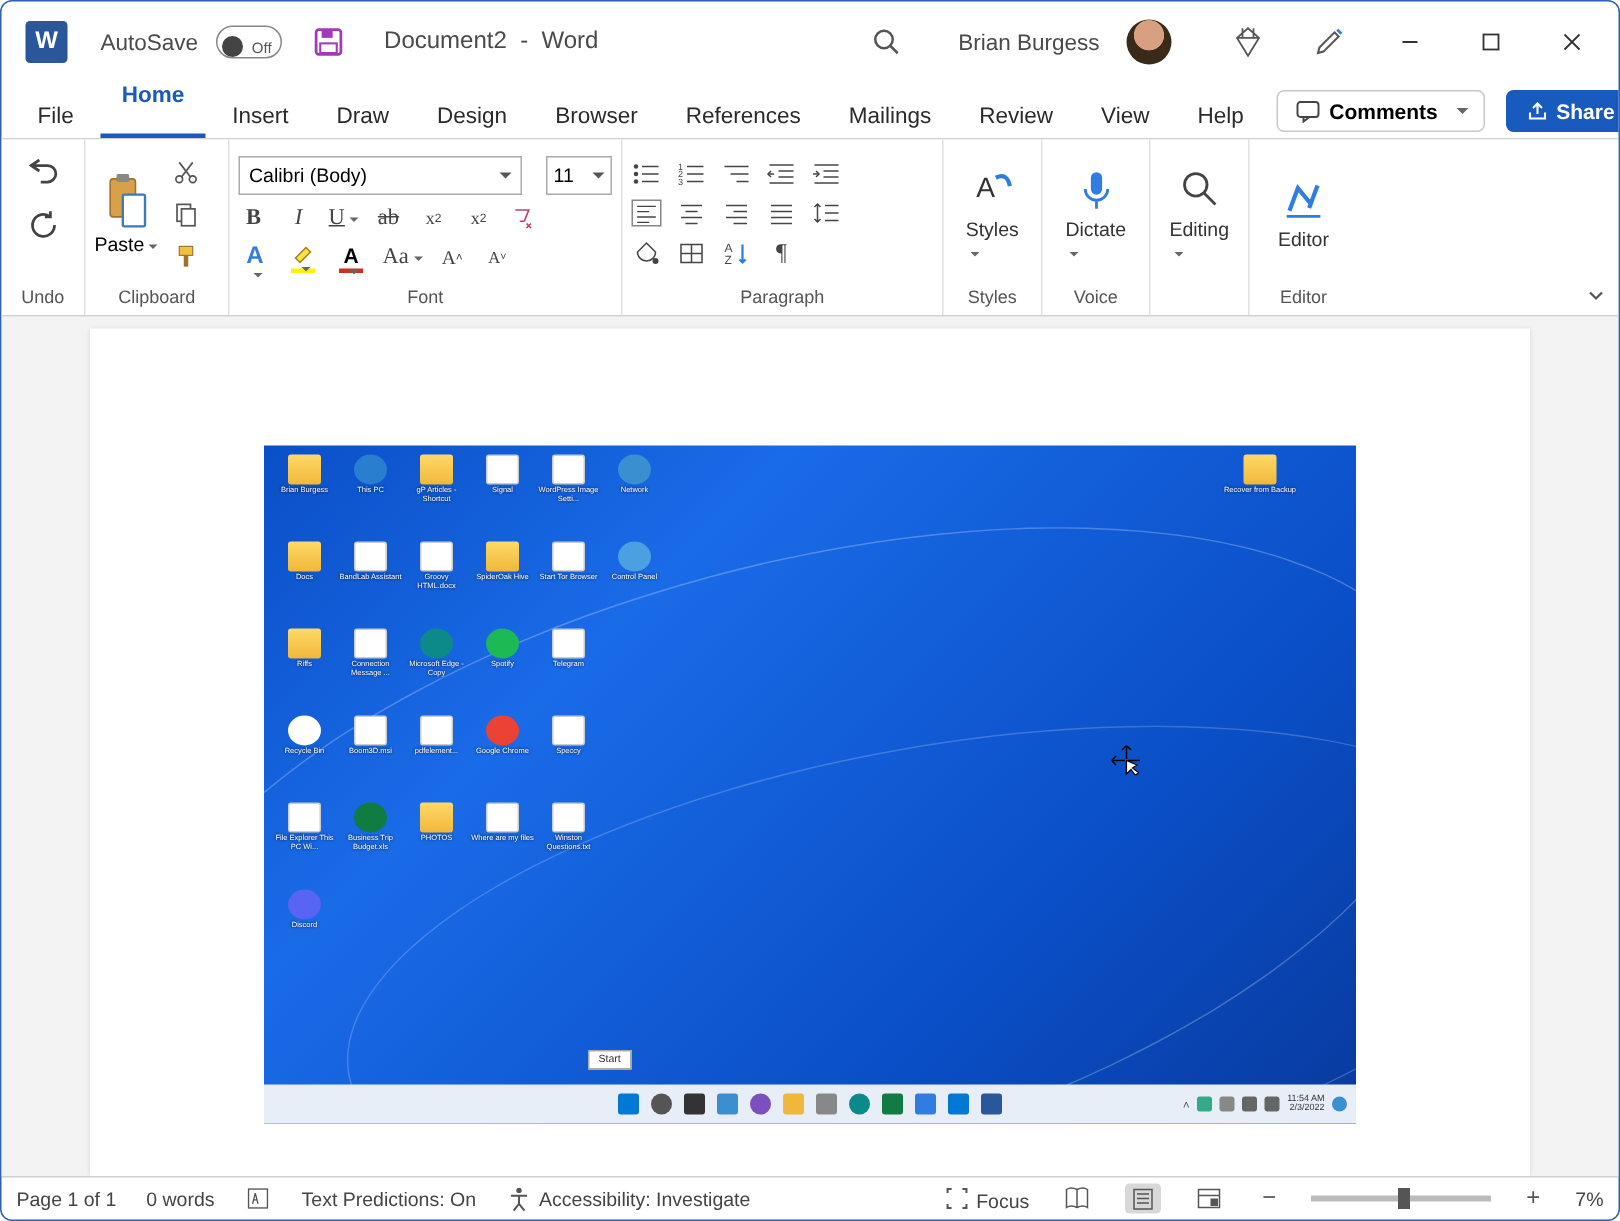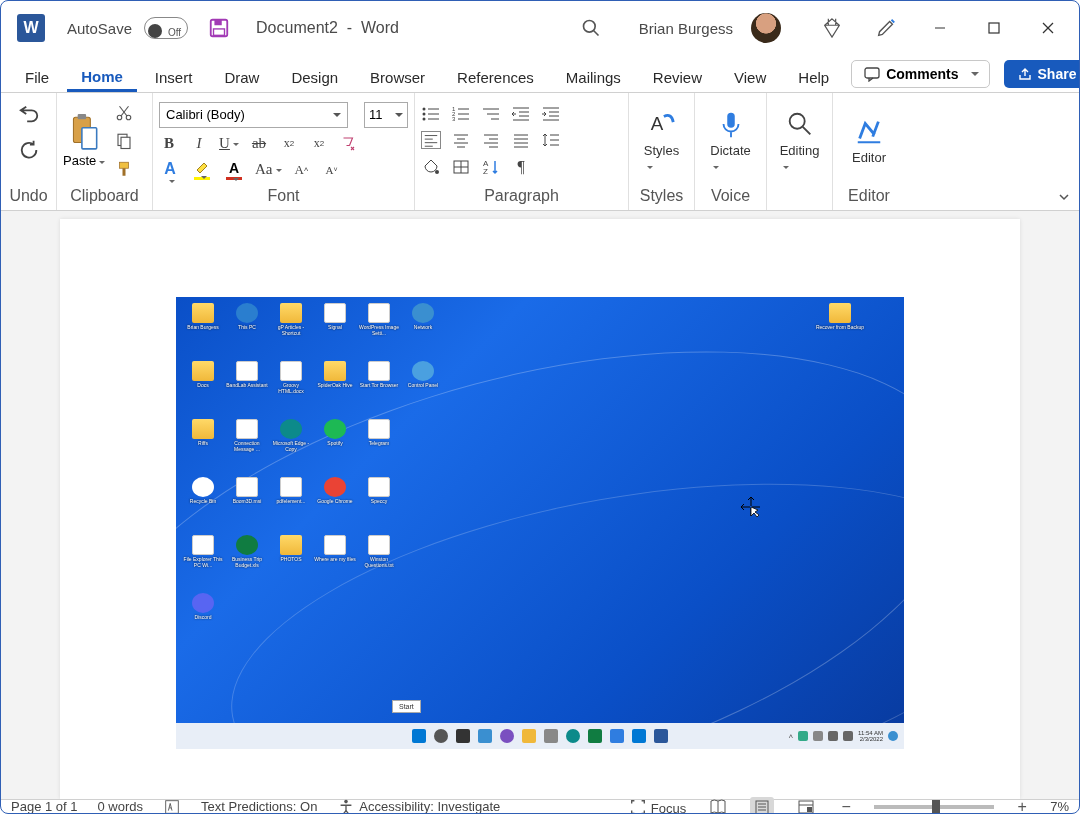--- a/index.html
+++ b/index.html
@@ -16,31 +16,31 @@
   .tb-spacer { flex: 1; }
   .search-icon { width: 20px; height: 20px; margin-right: 30px; cursor: pointer; }
   .username { font-size: 15px; color: #4a4a4a; margin-right: 10px; }
   .avatar { width: 30px; height: 30px; border-radius: 50%; background: radial-gradient(circle at 50% 35%, #d8a080 40%, #3a2a1a 42%); margin-right: 20px; }
   .tb-icon { width: 22px; height: 22px; margin: 0 12px; cursor: pointer; color: #555; }
   .winbtn { width: 46px; height: 40px; display: flex; align-items: center; justify-content: center; cursor: pointer; color: #333; }
   
   
   .tabs { height: 38px; display: flex; align-items: flex-end; padding: 0 10px; gap: 4px; border-bottom: 1px solid #d0d0d0; }
   .tab { padding: 8px 14px 6px; font-size: 15px; color: #2a2a2a; cursor: pointer; }
-  .tab.active { color: #185abd; border-bottom: 3px solid #185abd; font-weight: 600; padding-bottom: 4px; }
+  .tab.active { color: #185abd; border-bottom: 3px solid #185abd; font-weight: 600; padding-bottom: 17px; }
   .tabs-spacer { flex: 1; }
   .comments-btn { border: 1px solid #c8c8c8; border-radius: 5px; padding: 5px 30px 5px 12px; font-size: 14px; font-weight: 600; display: flex; align-items: center; gap: 6px; cursor: pointer; position: relative; margin-bottom: 4px; }
   .comments-btn::after { content: ''; position: absolute; right: 10px; top: 50%; border: 4px solid transparent; border-top-color: #666; margin-top: -2px; }
   .share-btn { background: #185abd; color: #fff; border-radius: 5px; padding: 6px 14px; font-size: 14px; font-weight: 600; display: flex; align-items: center; gap: 6px; cursor: pointer; margin-left: 10px; margin-bottom: 4px; }
   
   
   .ribbon { height: 118px; display: flex; border-bottom: 1px solid #d0d0d0; position: relative; background: #fff; }
   .rgroup { border-right: 1px solid #e0e0e0; display: flex; flex-direction: column; padding: 4px 6px 2px; }
   .rgroup-body { flex: 1; display: flex; align-items: center; gap: 4px; }
-  .rgroup-label { font-size: 16px; color: #555; text-align: center; padding: 3px 0; position: relative; }
+  .rgroup-label { font-size: 12px; color: #555; text-align: center; padding: 3px 0; position: relative; }
   .undo-cell { width: 56px; }
   .undo-stack { display: flex; flex-direction: column; gap: 14px; align-items: center; padding-top: 6px; }
   .clip-cell { width: 96px; }
   .paste-big { display: flex; flex-direction: column; align-items: center; gap: 2px; cursor: pointer; }
   .paste-big svg { width: 34px; height: 38px; }
   .paste-label { font-size: 13px; }
   .clip-side { display: flex; flex-direction: column; gap: 10px; margin-left: 6px; }
   .smallicon { width: 18px; height: 18px; cursor: pointer; color: #555; }
   
   .font-cell { width: 262px; }
@@ -85,21 +85,21 @@
   .dicon-label { font-size: 5px; color: #fff; text-align: center; line-height: 1.1; margin-top: 2px; text-shadow: 0 0 2px #000; word-break: break-word; }
   .dicon.right { position: absolute; right: 40px; top: 6px; }
   .cursor-move { position: absolute; left: 565px; top: 200px; width: 20px; height: 20px; }
   .start-tip { position: absolute; left: 216px; bottom: 36px; background: #fff; color: #333; font-size: 7px; padding: 2px 6px; border: 1px solid #aaa; }
   .taskbar { position: absolute; bottom: 0; left: 0; right: 0; height: 26px; background: #e8eef7; display: flex; align-items: center; justify-content: center; gap: 8px; }
   .tb-item { width: 14px; height: 14px; border-radius: 2px; }
   .tray { position: absolute; right: 6px; display: flex; align-items: center; gap: 5px; }
   .tray-time { font-size: 6px; color: #333; line-height: 1; text-align: right; }
   
   
-  .statusbar { height: 14px; border-top: 1px solid #d0d0d0; display: flex; align-items: center; padding: 0 10px; font-size: 13px; color: #444; gap: 20px; }
+  .statusbar { height: 29px; border-top: 1px solid #d0d0d0; display: flex; align-items: center; padding: 0 10px; font-size: 13px; color: #444; gap: 20px; }
   .sb-spacer { flex: 1; }
   .sb-icon { width: 18px; height: 18px; cursor: pointer; color: #555; }
   .sb-viewbtn { width: 24px; height: 20px; display: flex; align-items: center; justify-content: center; cursor: pointer; border-radius: 3px; }
   .sb-viewbtn.active { background: #d8d8d8; }
   .zoom-slider { width: 120px; height: 4px; background: #bbb; position: relative; cursor: pointer; }
   .zoom-thumb { width: 8px; height: 14px; background: #555; position: absolute; left: 58px; top: -5px; }
   .zoom-btn { width: 16px; font-size: 16px; text-align: center; cursor: pointer; color: #555; }
 </style>
 </head>
 <body>

